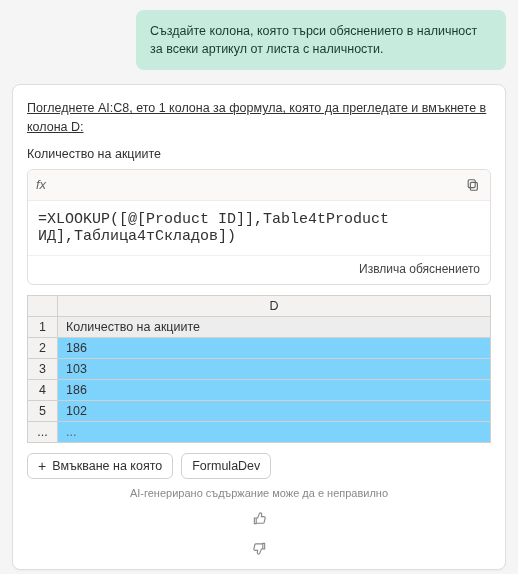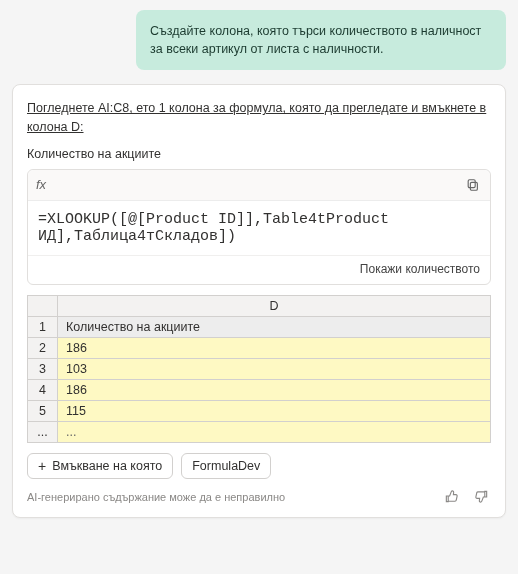--- a/index.html
+++ b/index.html
@@ -71,21 +71,21 @@
     width: 100%;
     border-collapse: collapse;
     border: 1px solid #d2d0ce;
     font-size: 12.5px;
     margin-bottom: 10px;
   }
   table.preview th, table.preview td {
     border: 1px solid #d2d0ce;
     padding: 3px 8px;
     text-align: left;
-    background: #fef9c3;
+    background: #7dd3fc;
   }
   table.preview th {
     background: #f3f2f1;
     font-weight: normal;
     text-align: center;
     height: 20px;
   }
   table.preview td.rownum {
     background: #f3f2f1;
     text-align: center;
@@ -102,38 +102,38 @@
     background: #fff;
     border-radius: 6px;
     padding: 5px 10px;
     font-size: 12.5px;
     color: #323130;
     cursor: pointer;
   }
   .pill-btn .plus { font-size: 14px; line-height: 1; color: #323130; }
   .footer-row {
     display: flex; align-items: center; gap: 10px;
-    font-size: 11px; color: #8a8886;
+    font-size: 11px; color: #8a8886; flex-direction: column;
   }
   .footer-row .disclaimer { flex: 1; }
   .thumb {
     width: 20px; height: 20px; display: flex; align-items: center; justify-content: center;
     color: #8a8886; cursor: pointer;
   }
   .thumb svg { width: 15px; height: 15px; }
   .ellipsis-row td { color:#666; }
 </style>
 </head>
 <body>
 
 <div class="wrap">
 
   <div class="user-row">
     <div class="user-bubble">
-      <span>Създайте колона, която търси количеството в наличност за всеки артикул от листа с наличности.</span>
+      <span>Създайте колона, която търси обяснението в наличност за всеки артикул от листа с наличности.</span>
     </div>
   </div>
 
   <div class="card">
 
     <p class="para">Погледнете AI:C8, ето 1 колона за формула, която да прегледате и вмъкнете в колона D:</p>
 
     <p class="subheading">Количество на акциите</p>
 
 
@@ -143,21 +143,21 @@
         <span class="spacer"></span>
         <span class="copy-btn">
           <svg viewBox="0 0 16 16" fill="none" stroke="currentColor" stroke-width="1.3">
             <rect x="5" y="5" width="8" height="9" rx="1.5"></rect>
             <rect x="2.5" y="2" width="8" height="9" rx="1.5"></rect>
           </svg>
         </span>
       </div>
       <div class="formula-body">=XLOOKUP([@[Product ID]],Table4tProduct     ИД],Таблица4тСкладов])</div>
       <div class="formula-foot">
-        <span>Покажи количеството</span>
+        <span>Извлича обяснението</span>
       </div>
     </div>
 
     <table class="preview">
       <tbody>
           <tr>
         <th></th>
         <th>D</th>
       </tr>
       <tr class="header-row">
@@ -171,21 +171,21 @@
       <tr>
         <td class="rownum">3</td>
         <td>103</td>
       </tr>
       <tr>
         <td class="rownum">4</td>
         <td>186</td>
       </tr>
       <tr>
         <td class="rownum">5</td>
-        <td>115</td>
+        <td>102</td>
       </tr>
       <tr class="ellipsis-row">
         <td class="rownum">...</td>
         <td>...</td>
       </tr>
     </tbody>
       </table>
 
     <div class="actions-row">
       <button class="pill-btn">

